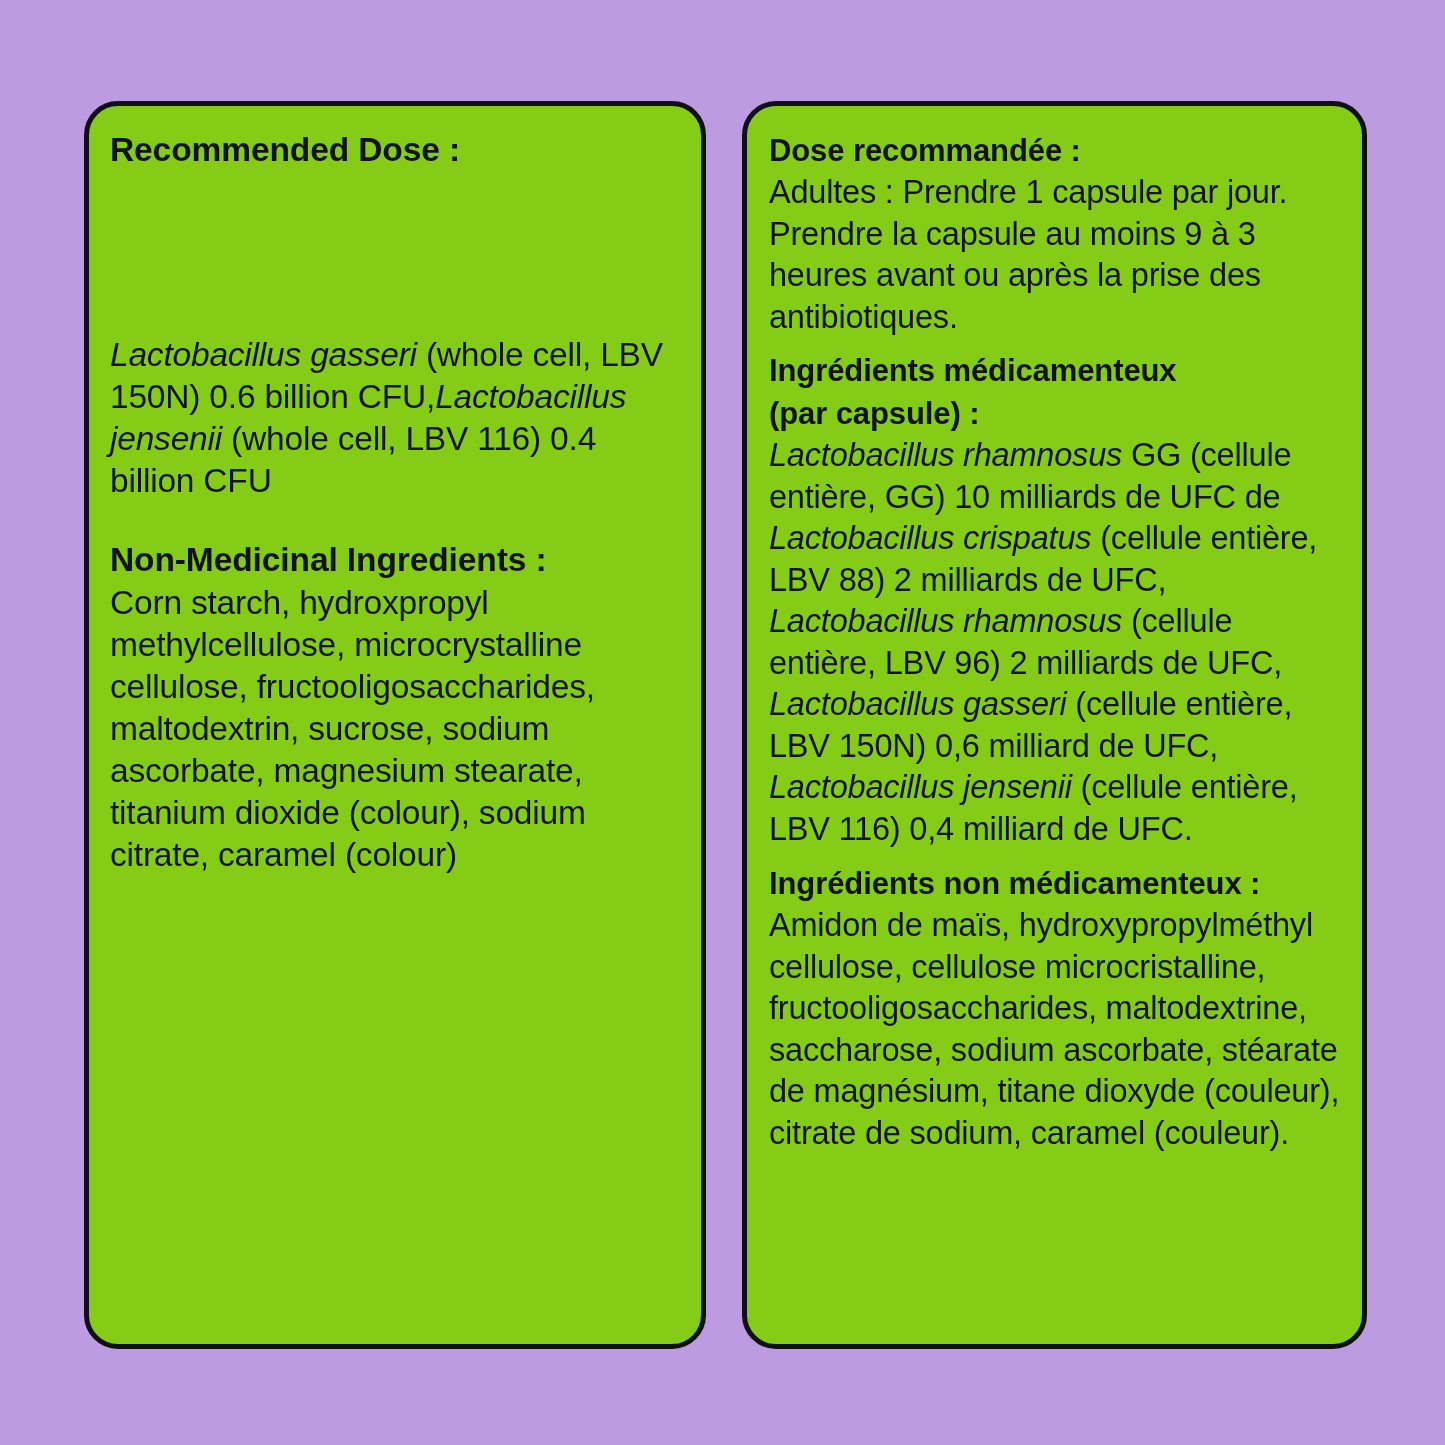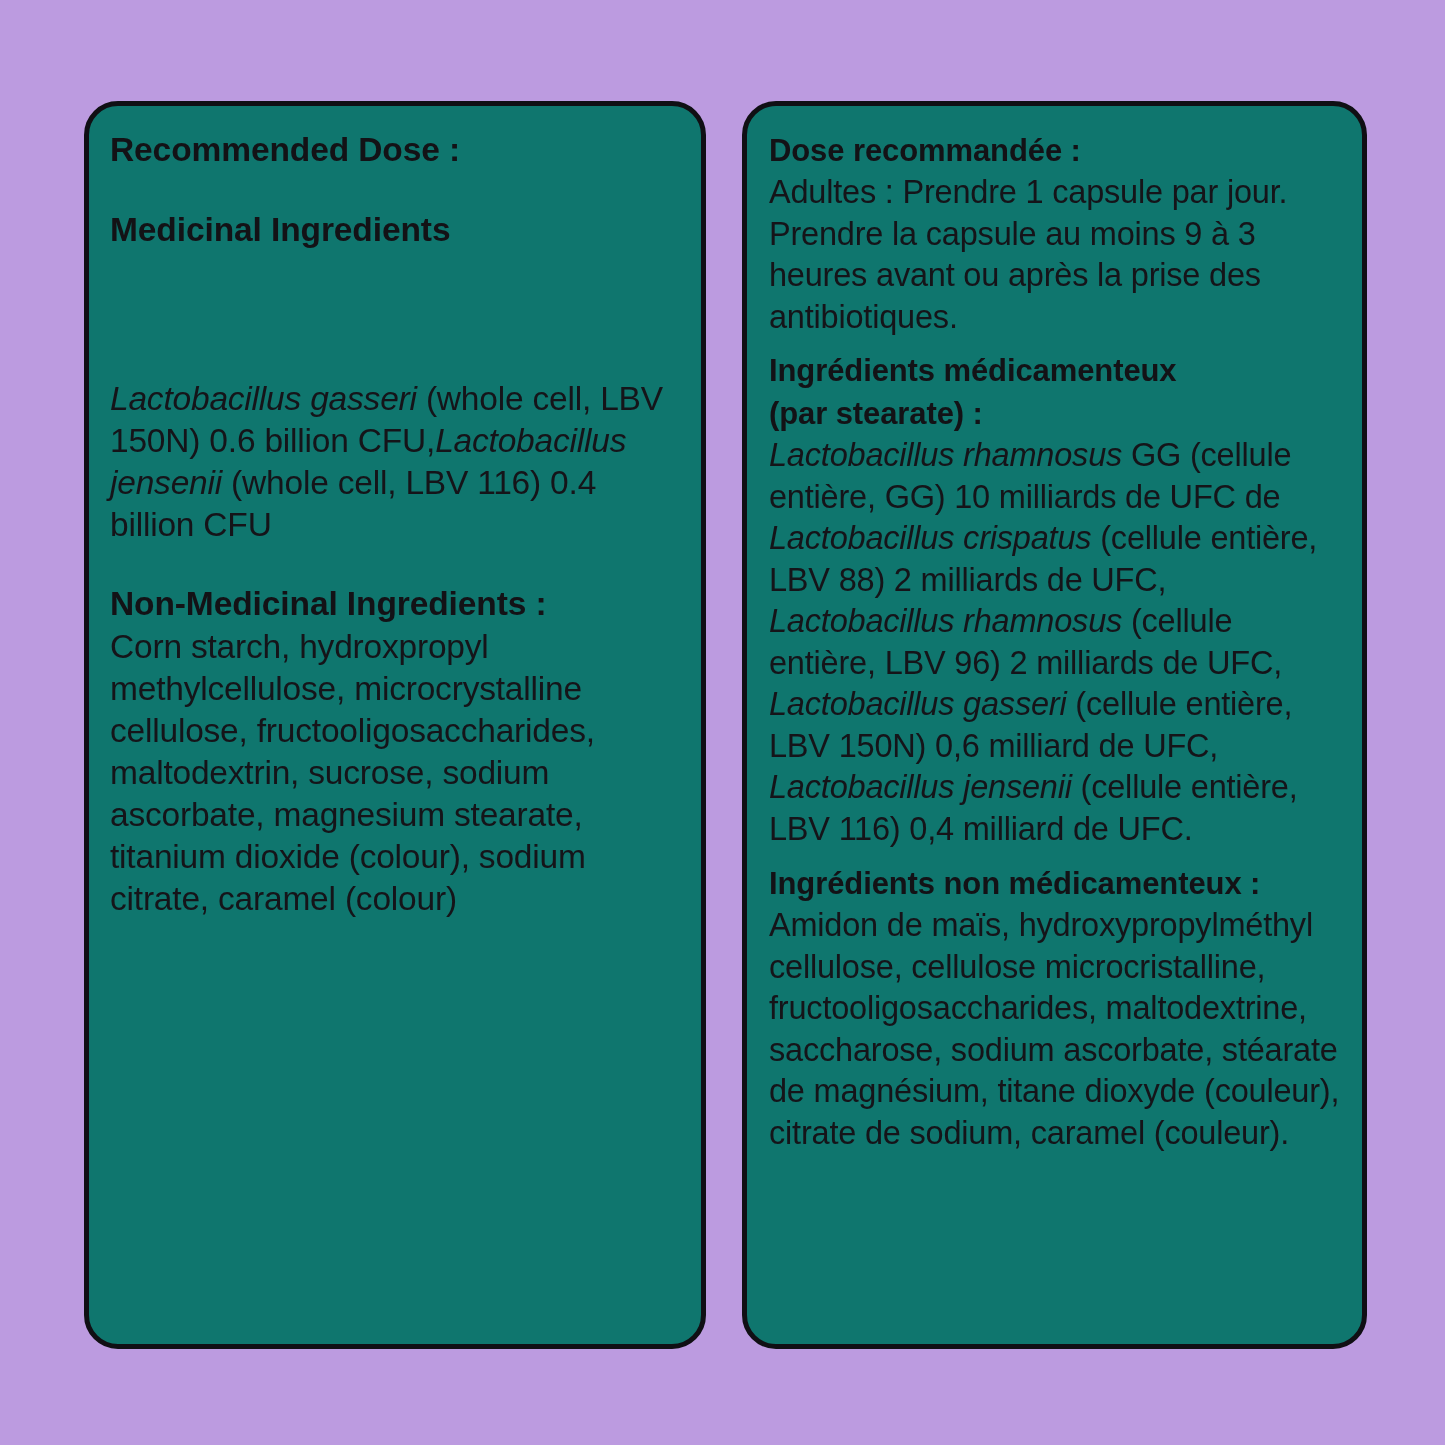--- a/index.html
+++ b/index.html
@@ -14,21 +14,21 @@
     overflow: hidden;
   }
   .stage {
     position: relative;
     width: 1445px;
     height: 1445px;
     box-sizing: border-box;
   }
   .panel {
     position: absolute;
-    background: #0f766e;
+    background: #84cc16;
     border: 5px solid #100f14;
     border-radius: 34px;
     box-sizing: border-box;
     overflow: hidden;
   }
   .panel-en {
     left: 84px;
     top: 101px;
     width: 622px;
     height: 1248px;
@@ -92,21 +92,20 @@
 <div class="stage">
 
   <div class="panel panel-en">
     <div class="panel-inner">
 
       <div class="section sec-dose">
         <div class="heading">Recommended Dose  :</div>
       </div>
 
       <div class="section sec-med">
-        <div class="heading">Medicinal Ingredients</div>
         <div class="body-text">
           <br>
           <br>
           <br>
           <span><i>Lactobacillus gasseri</i><span> (whole cell, LBV 150N) 0.6 billion CFU,</span></span><span><i>Lactobacillus jensenii</i><span> (whole cell, LBV 116) 0.4 billion CFU</span></span>
         </div>
       </div>
 
       <div class="section">
         <div class="heading">Non-Medicinal Ingredients :</div>
@@ -119,21 +118,21 @@
   <div class="panel panel-fr">
     <div class="panel-inner">
 
       <div class="section sec-dose">
         <div class="heading">Dose recommandée :</div>
         <div class="body-text">Adultes : Prendre 1 capsule par jour. Prendre la capsule au moins 9 à 3 heures avant ou après la prise des antibiotiques.</div>
       </div>
 
       <div class="section sec-med">
         <div class="heading">Ingrédients médicamenteux</div>
-        <div class="heading">(par stearate) :</div>
+        <div class="heading">(par capsule) :</div>
         <div class="body-text"><i>Lactobacillus rhamnosus</i><span> GG (cellule entière, GG) 10 milliards de UFC de </span><i>Lactobacillus crispatus</i><span> (cellule entière, LBV 88) 2 milliards de UFC, </span><i>Lactobacillus rhamnosus</i><span> (cellule entière, LBV 96) 2 milliards de UFC, </span><i>Lactobacillus gasseri</i><span> (cellule entière, LBV 150N) 0,6 milliard de UFC, </span><i>Lactobacillus jensenii</i><span> (cellule entière, LBV 116) 0,4 milliard de UFC.</span></div>
       </div>
 
       <div class="section">
         <div class="heading">Ingrédients non médicamenteux :</div>
         <div class="body-text">Amidon de maïs, hydroxypropylméthyl cellulose, cellulose microcristalline, fructooligosaccharides, maltodextrine, saccharose, sodium ascorbate, stéarate de magnésium, titane dioxyde (couleur), citrate de sodium, caramel (couleur).</div>
       </div>
 
     </div>
   </div>

